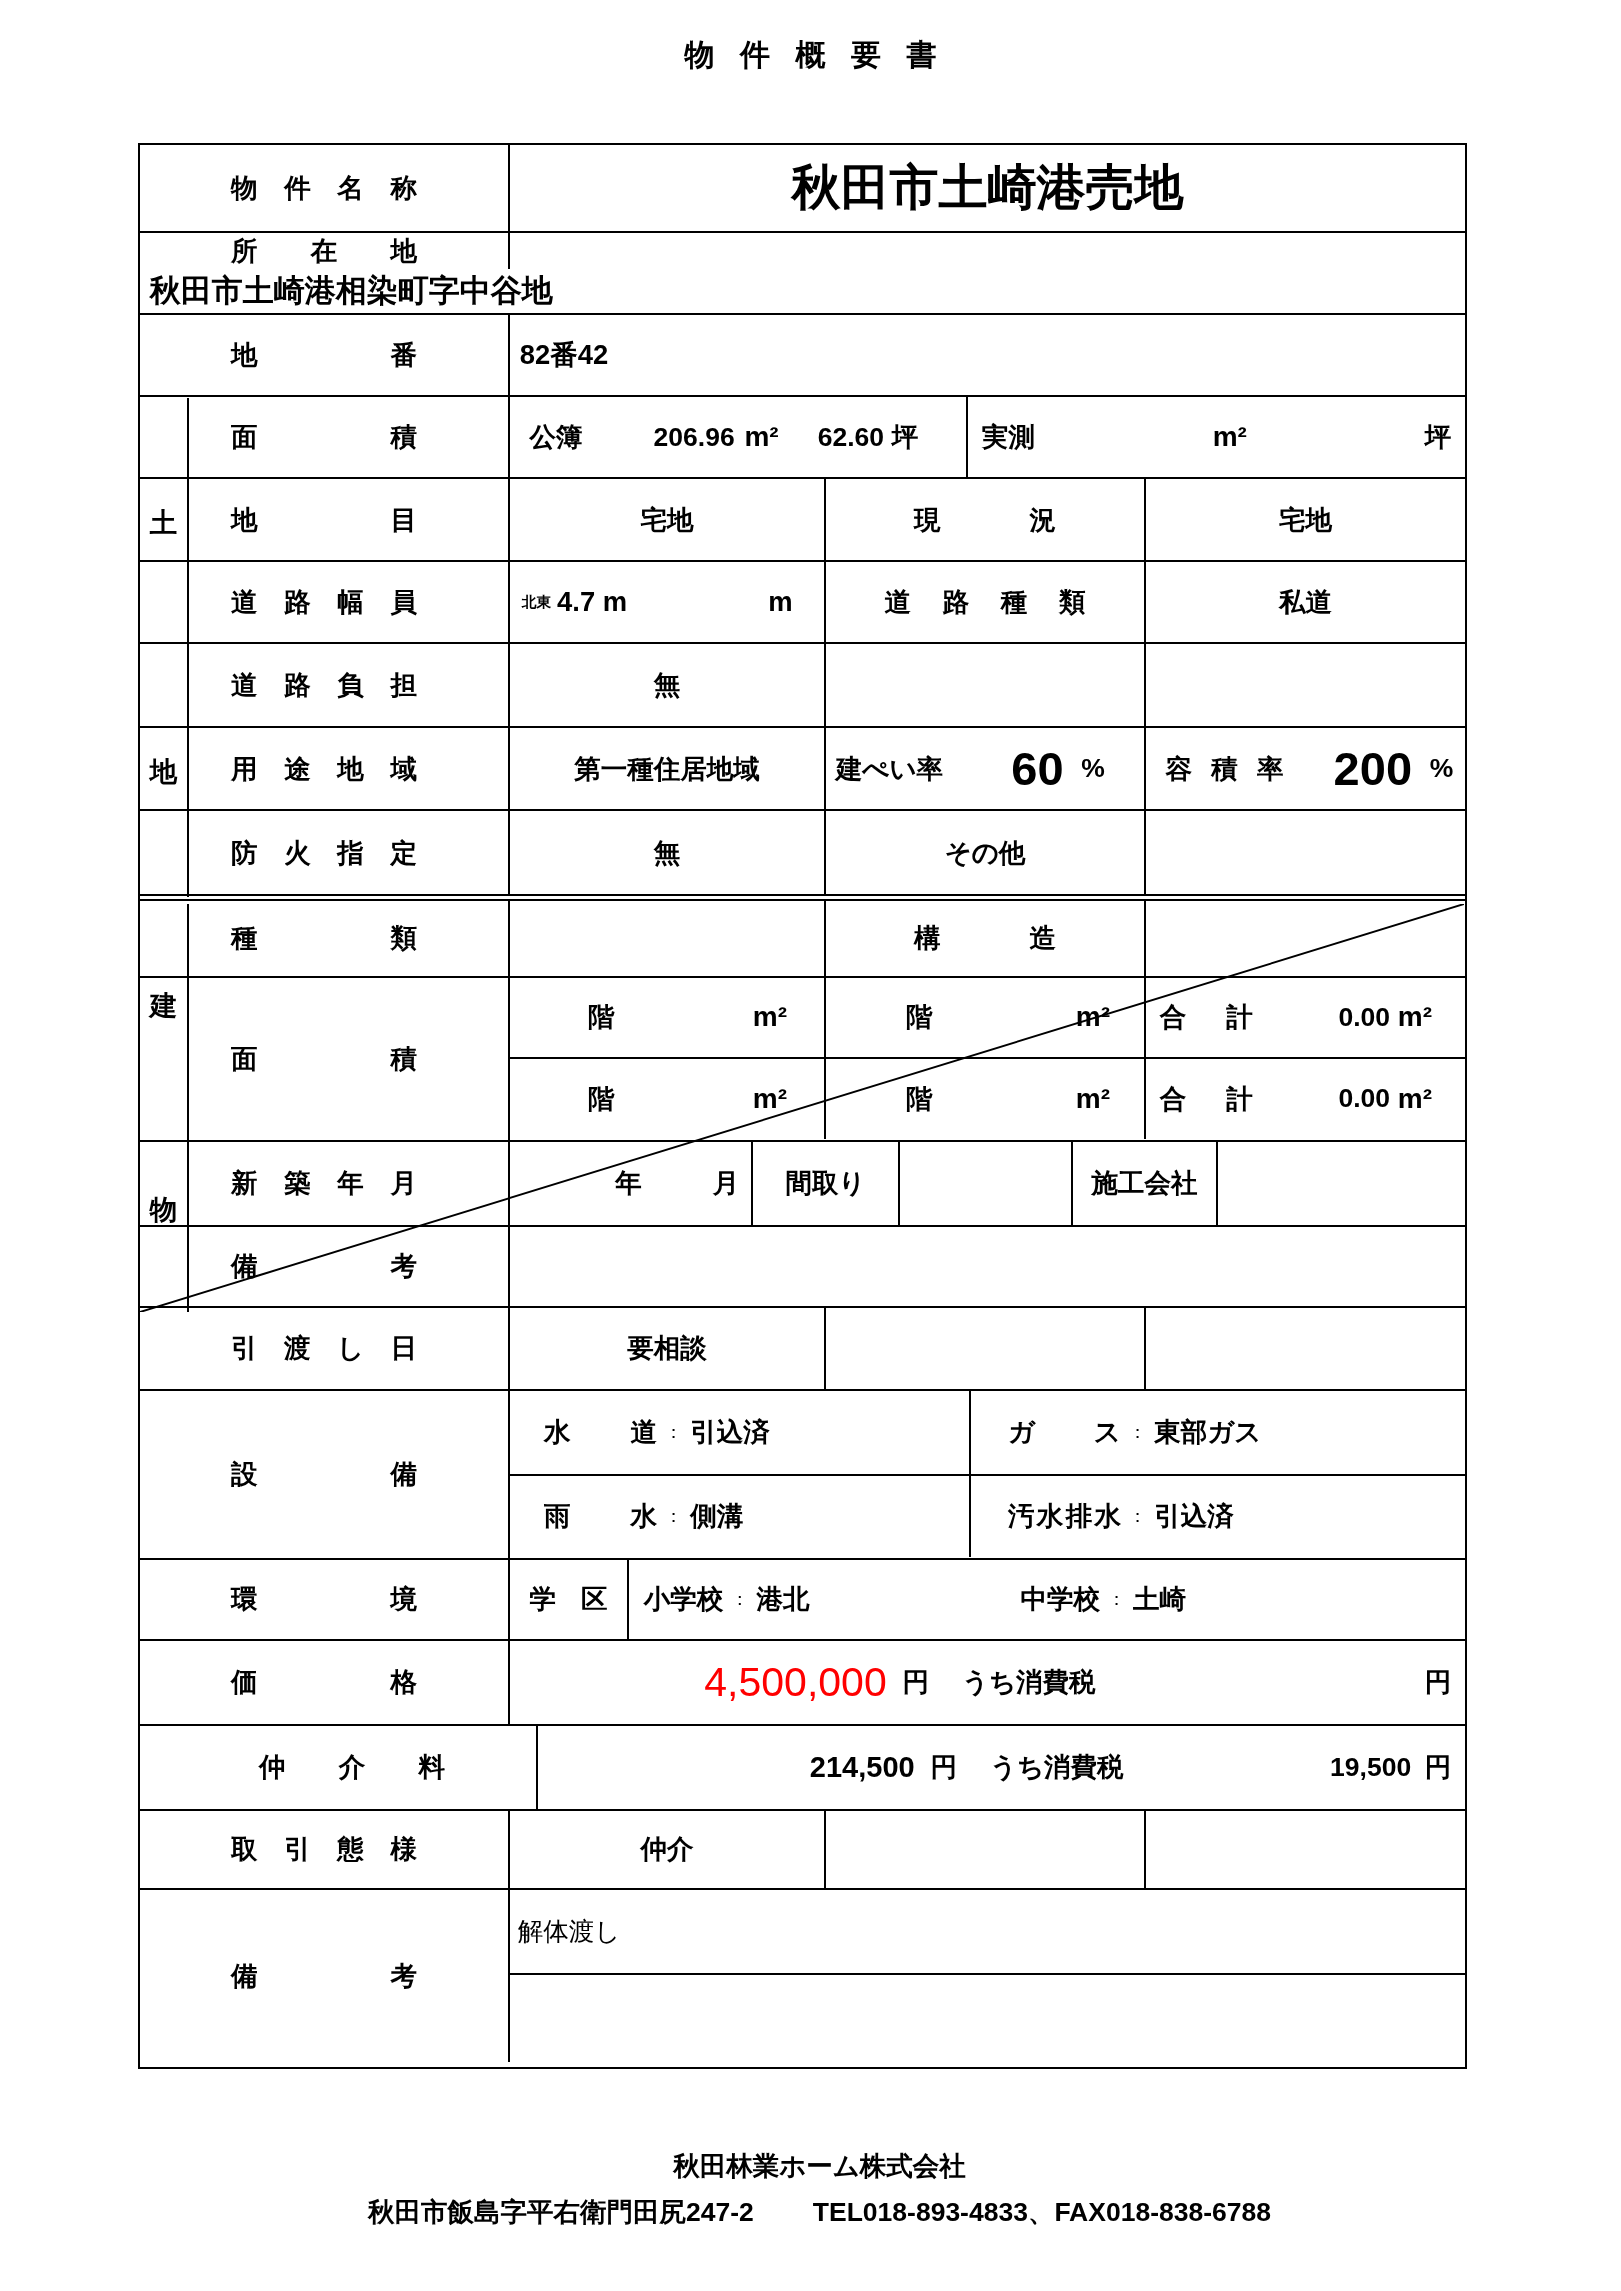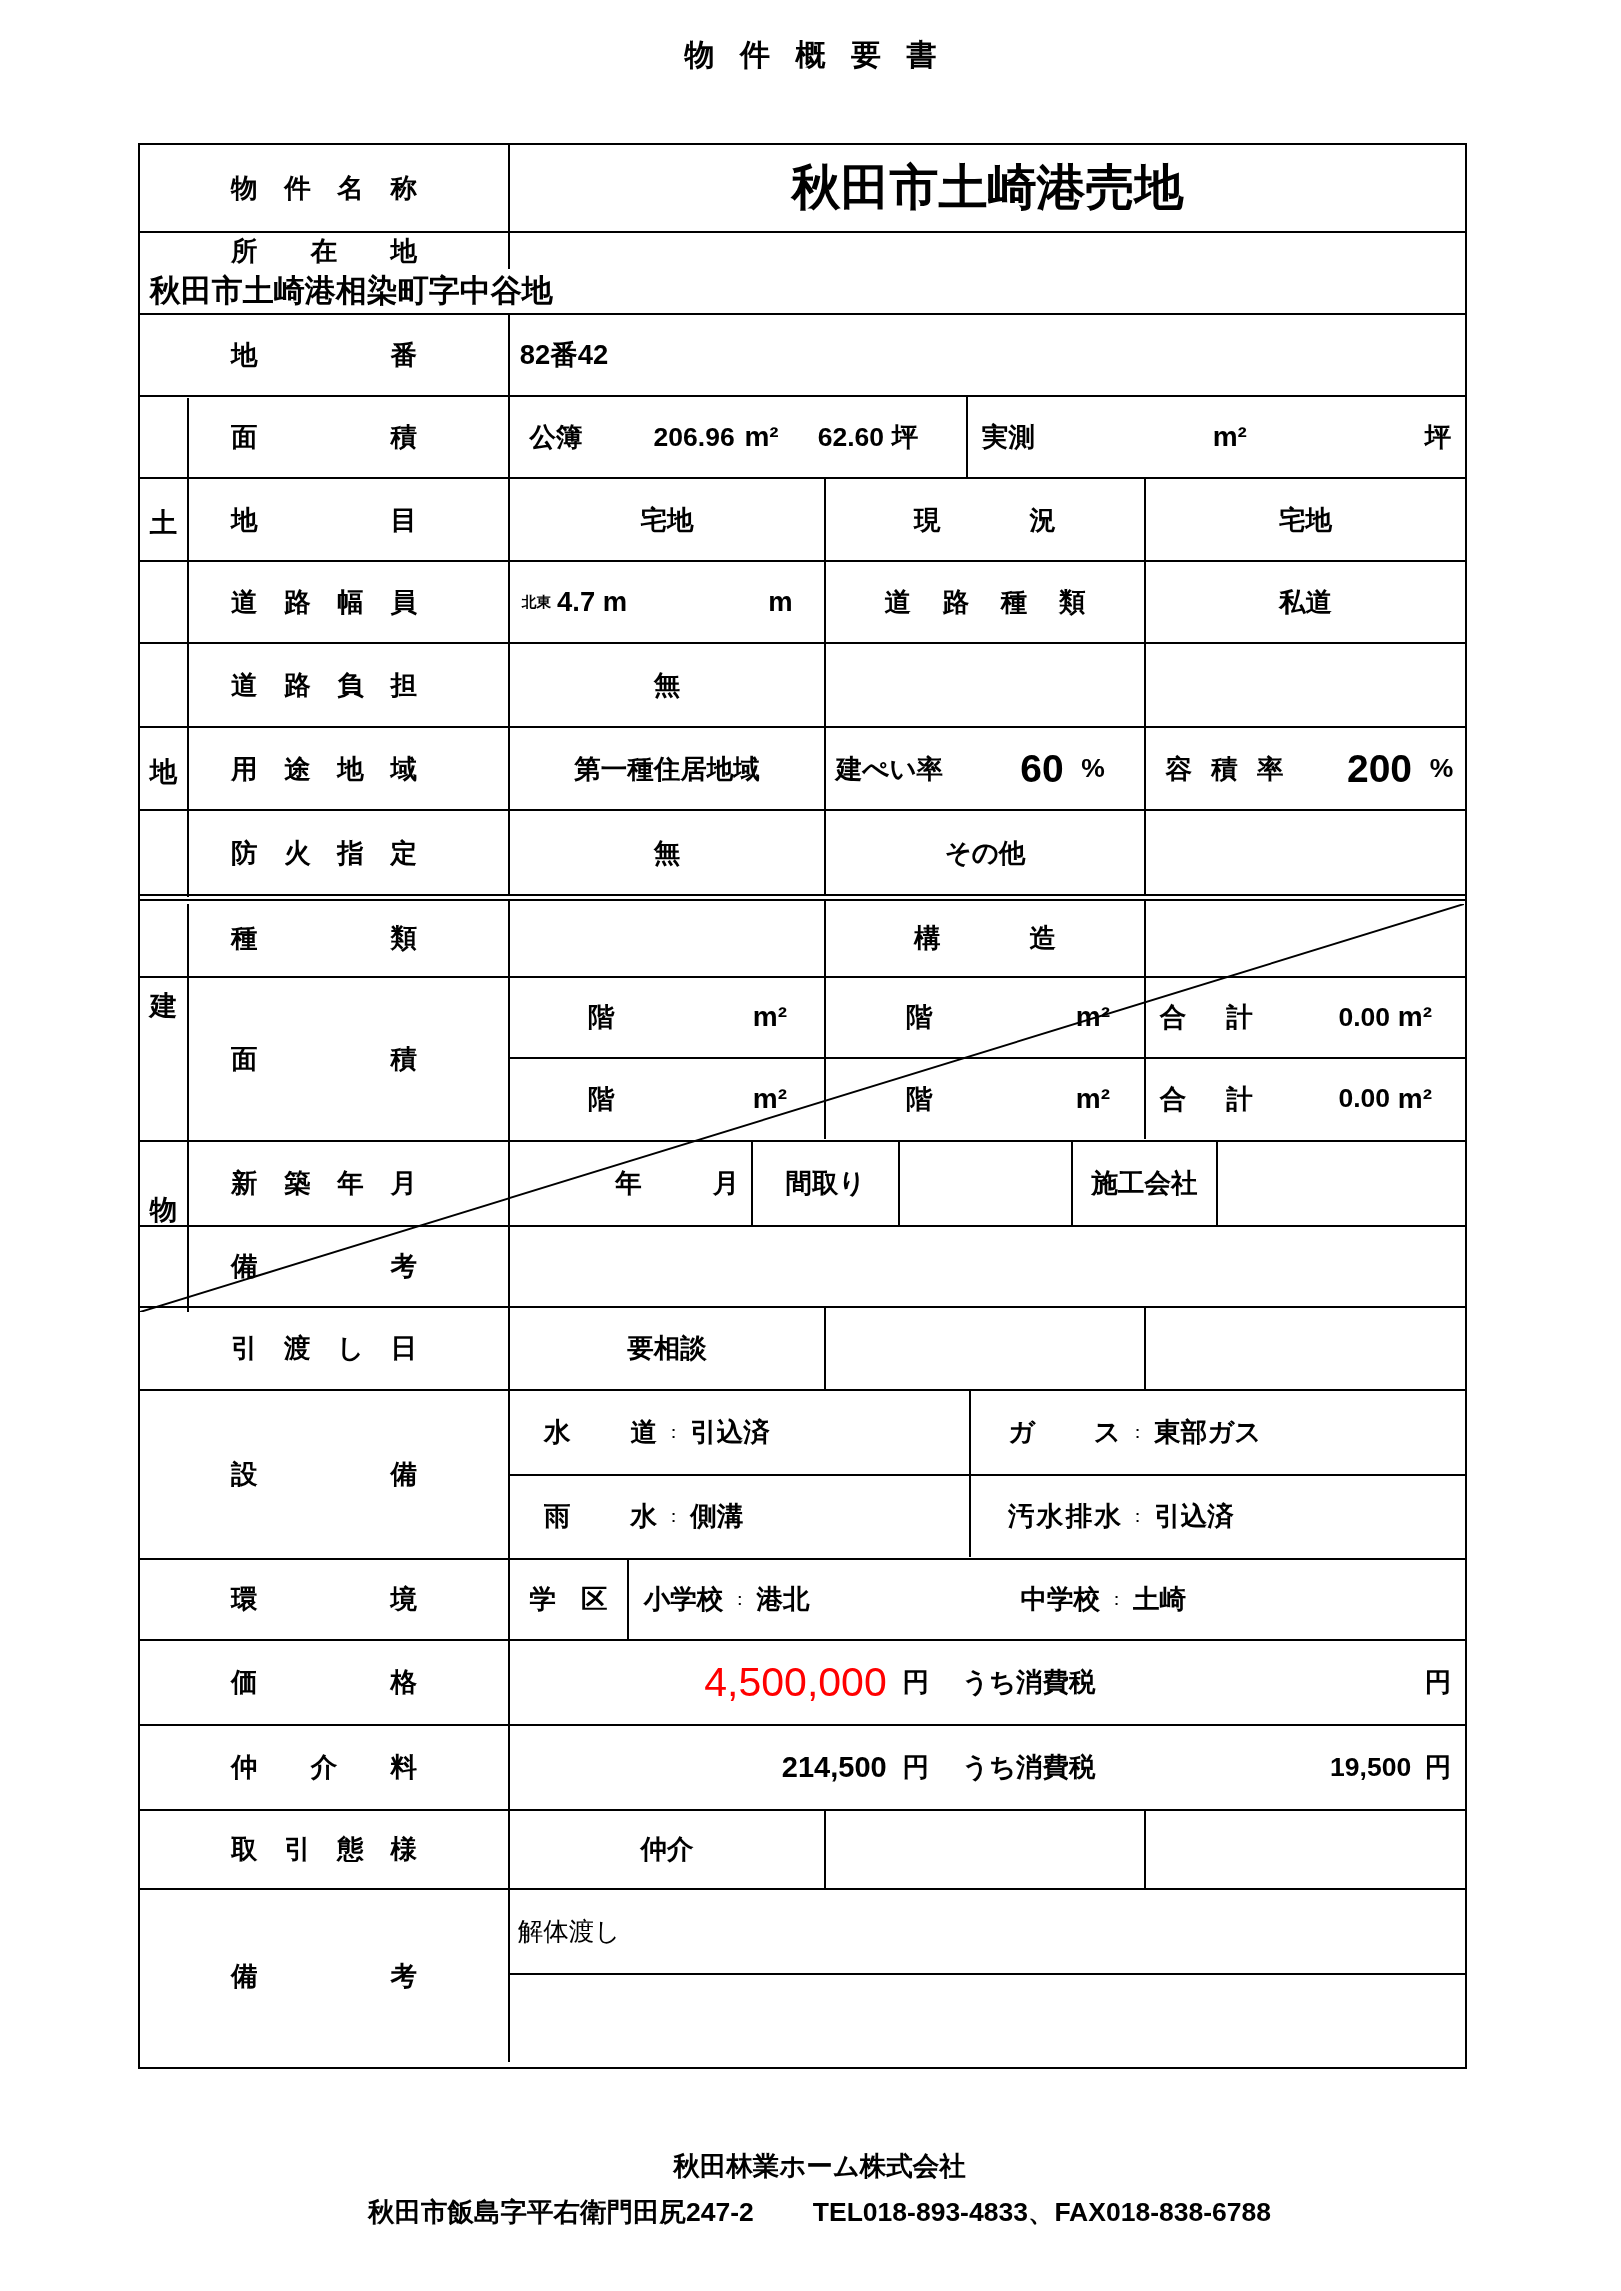--- a/index.html
+++ b/index.html
@@ -20,21 +20,21 @@
   .jl{display:inline-block;width:186px;text-align:justify;text-align-last:justify;}
   .j80{display:inline-block;width:78px;text-align:justify;text-align-last:justify;}
   .j95{display:inline-block;width:93px;text-align:justify;text-align-last:justify;}
   .j115{display:inline-block;width:113px;text-align:justify;text-align-last:justify;}
   .j120{display:inline-block;width:118px;text-align:justify;text-align-last:justify;}
   .j145{display:inline-block;width:142px;text-align:justify;text-align-last:justify;}
   .j205{display:inline-block;width:201px;text-align:justify;text-align-last:justify;}
   .bigname{font-size:49px;}
   .addr{font-size:31px;}
   .lot{font-size:27.4px;}
-  .rate{font-size:39px;}
+  .rate{font-size:47px;}
   .m2{font-size:28px;}
   .small{font-size:14.7px;margin-right:5.9px;}
   .colon{font-size:17.6px;font-weight:normal;margin:0 7.8px;}
   .price-num{font-size:41px;font-weight:500;color:#ff0000;}
   .comm-num{font-size:29px;font-weight:600;}
   .vcol{position:absolute;left:0;width:49px;border-right:2px solid #000;box-sizing:border-box;
         display:flex;flex-direction:column;justify-content:space-around;align-items:center;
         font-size:27.4px;}
   .diag{position:absolute;left:0;pointer-events:none;}
   .subcol{display:flex;flex-direction:column;flex:1;}
@@ -288,21 +288,21 @@
         </div>
       <div class="cell last left" style="flex:1;padding:0 13.7px;">
         <span class="price-num" style="display:inline-block;width:363px;text-align:right;">4,500,000</span>
         <span style="margin-left:15.7px;">円</span>
         <span style="margin-left:33px;">うち消費税</span>
         <span style="margin-left:auto;"></span>
         <span style="margin-left:13.7px;">円</span>
       </div>
     </div>
 
-    <div class="row" style="height:85px;">
+    <div class="row" style="height:85px;padding-left:28px;">
       <div class="cell lab">
           <span class="jl">仲介料</span>
         </div>
       <div class="cell last left" style="flex:1;padding:0 13.7px;">
         <span class="comm-num" style="display:inline-block;width:363px;text-align:right;">214,500</span>
         <span style="margin-left:15.7px;">円</span>
         <span style="margin-left:33px;">うち消費税</span>
         <span style="margin-left:auto;">19,500</span>
         <span style="margin-left:13.7px;">円</span>
       </div>

